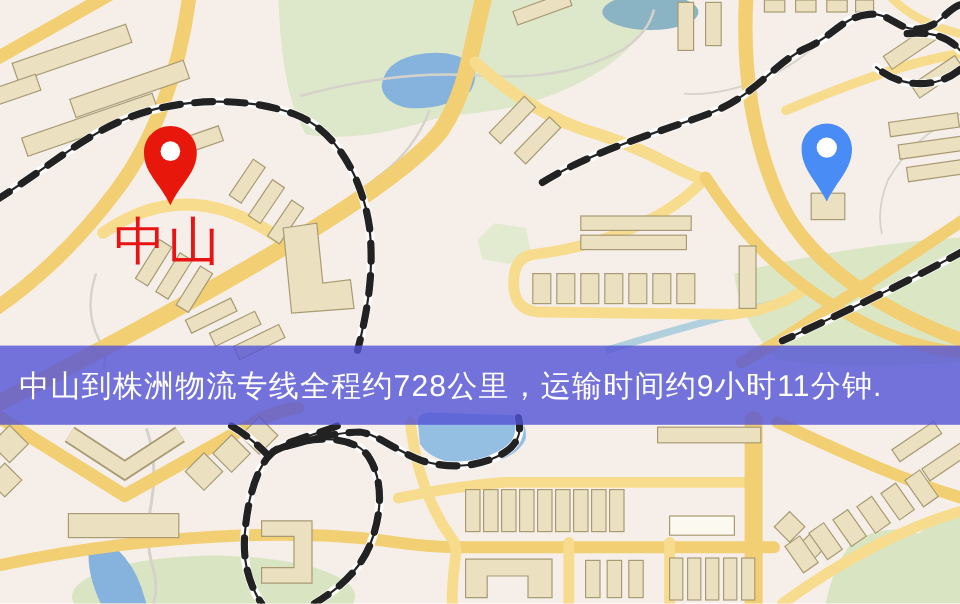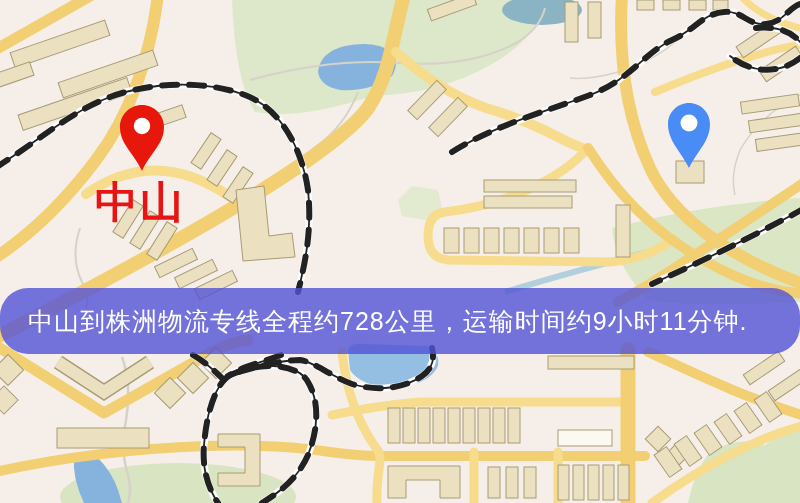--- a/index.html
+++ b/index.html
@@ -1,25 +1,25 @@
 <!DOCTYPE html>
 <html><head>
 <meta charset="utf-8">
 <style>
   html,body{margin:0;padding:0;background:#fff;}
   .stage{position:relative;width:800px;height:503px;overflow:hidden;
          font-family:"Liberation Sans", sans-serif;}
   .stage svg{position:absolute;left:0;top:0;display:block;}
-  .map-label{position:absolute;font-weight:700;font-size:43px;line-height:1;
+  .map-label{position:absolute;font-weight:400;font-size:43px;line-height:1;
              letter-spacing:2px;white-space:nowrap;}
   .label-origin{left:95px;top:181px;color:#e81414;}
   .label-dest{left:644px;top:180px;color:#2626d8;letter-spacing:7px;}
   .banner{position:absolute;left:0;top:288px;width:800px;height:66px;
           background:rgba(82,82,214,0.80);display:flex;align-items:center;
-          box-sizing:border-box;padding-left:28px;border-radius:28px;}
+          box-sizing:border-box;padding-left:16px;}
   .banner-text{color:#ffffff;font-size:25px;letter-spacing:1px;white-space:nowrap;}
 </style>
 </head>
 <body>
 
 <div class="stage">
 
   <svg width="800" height="503" viewBox="0 0 800 503">
 
     <rect x="0" y="0" width="800" height="503" fill="#f6efe9"></rect>

